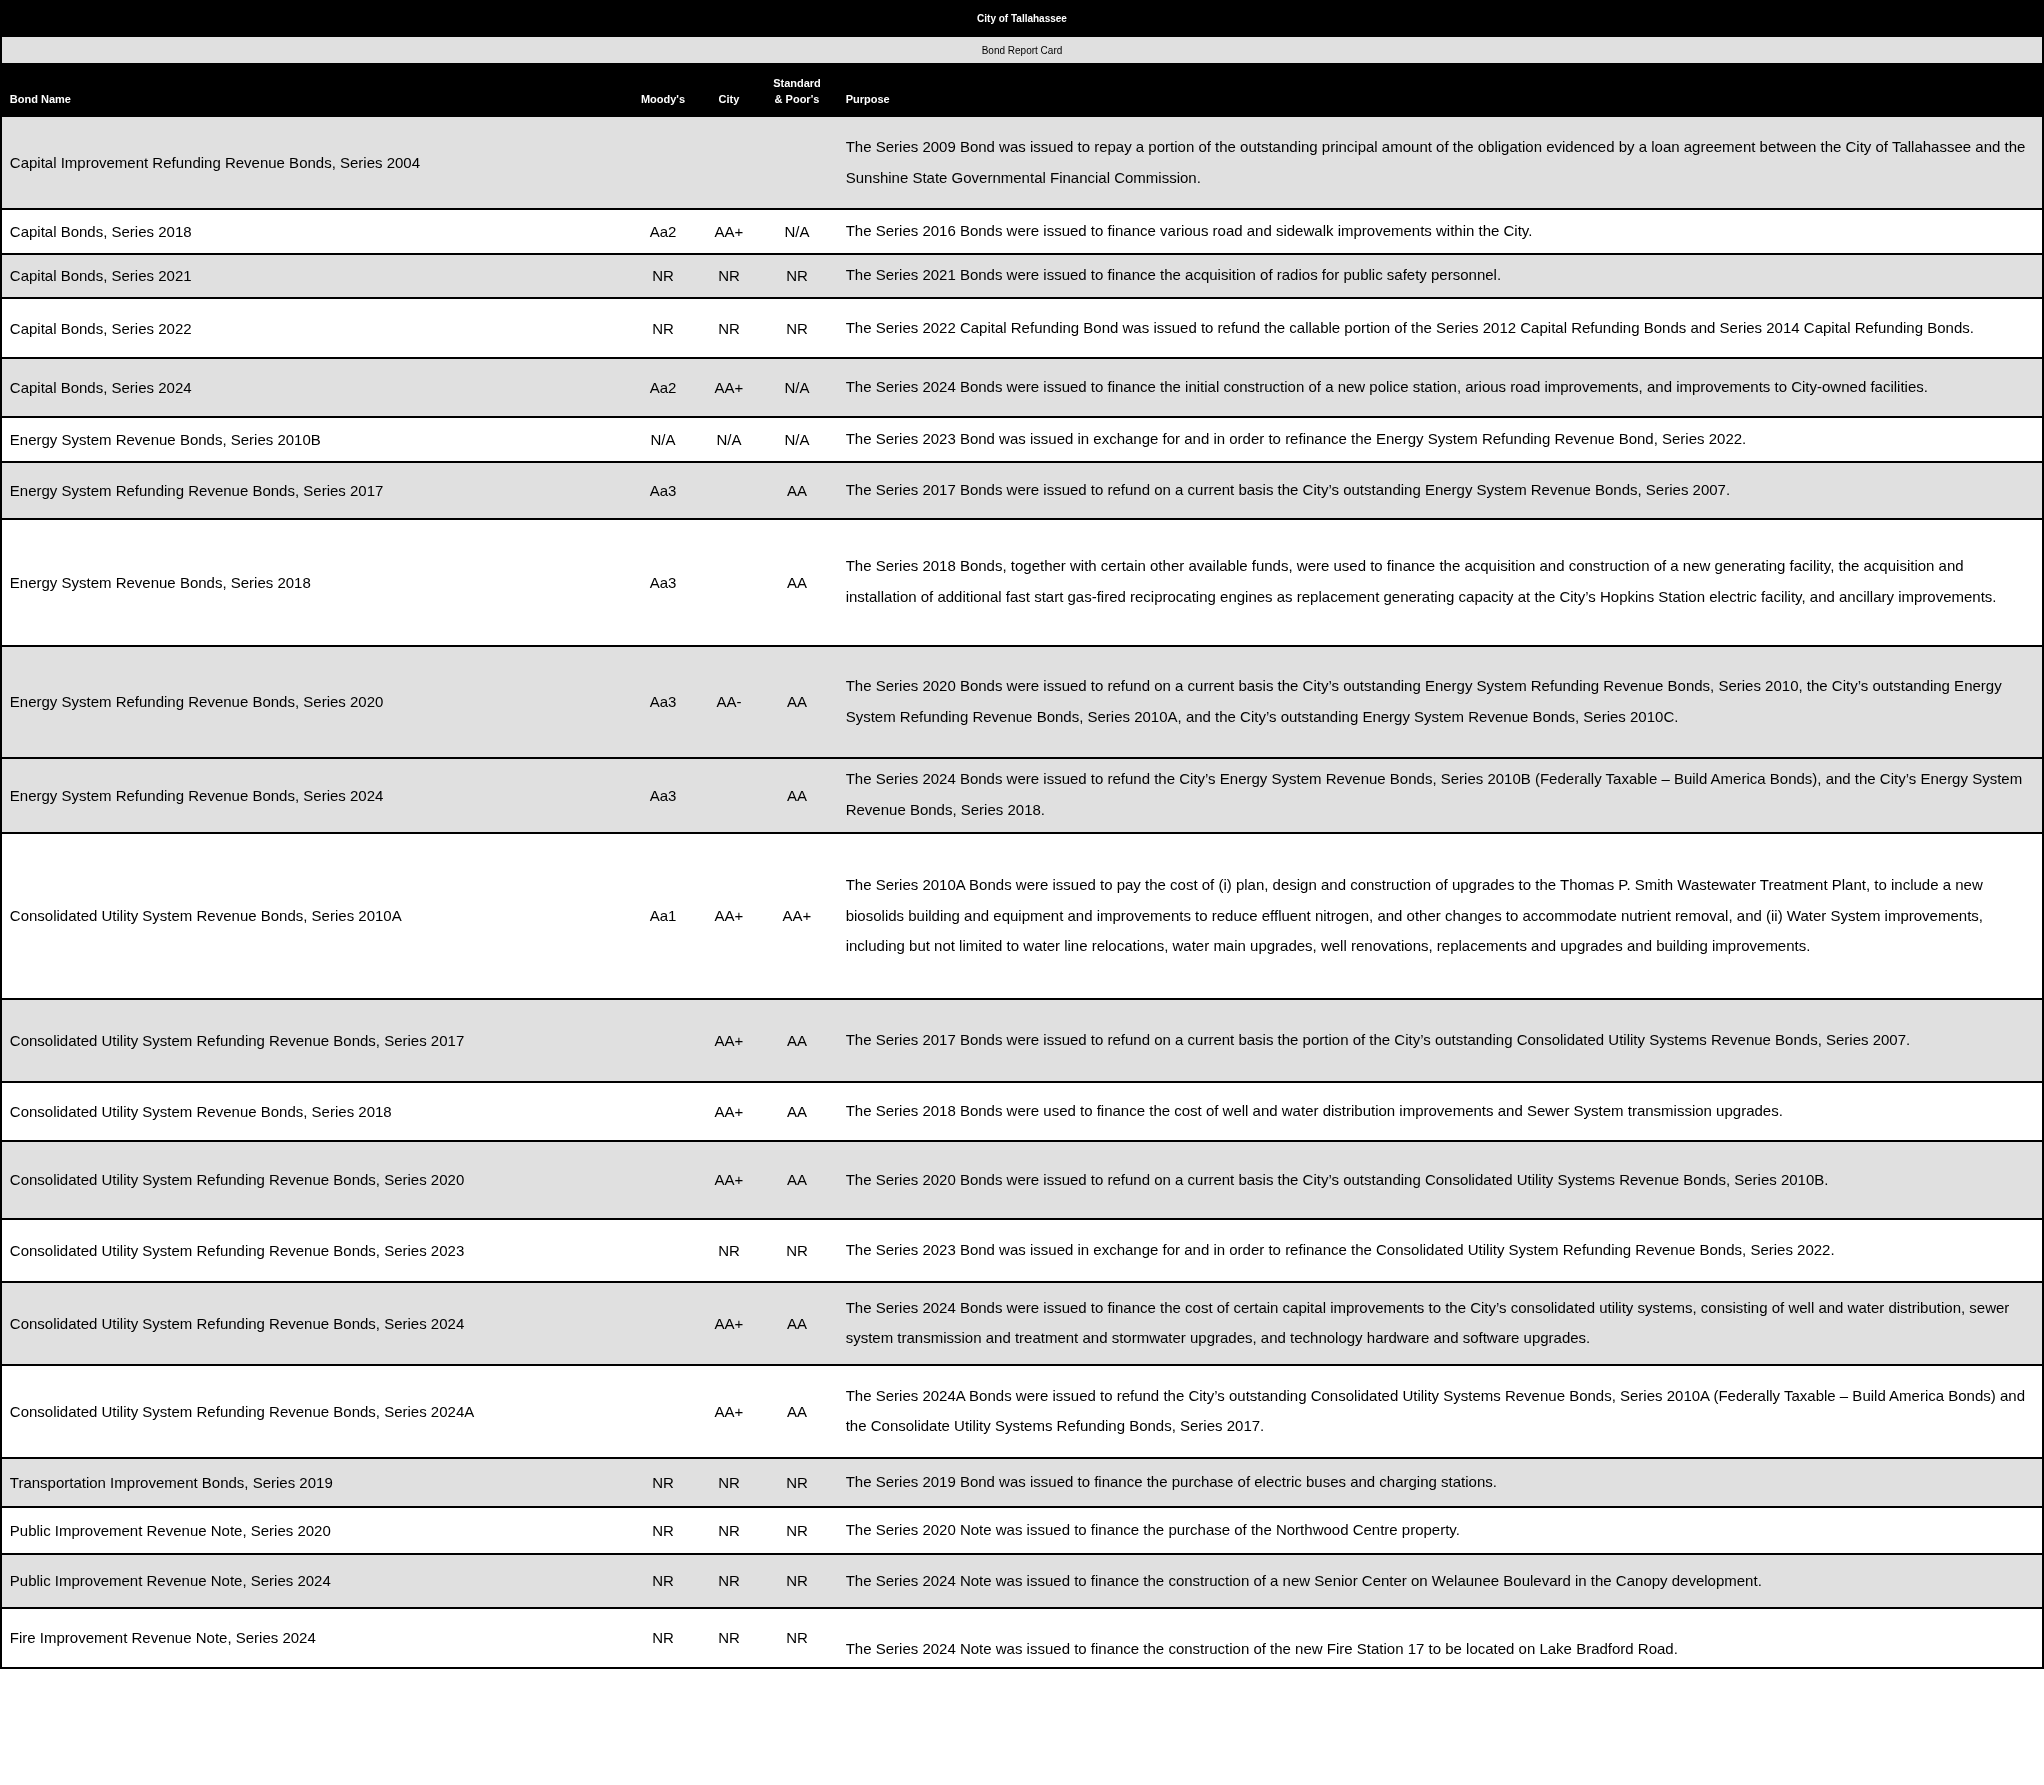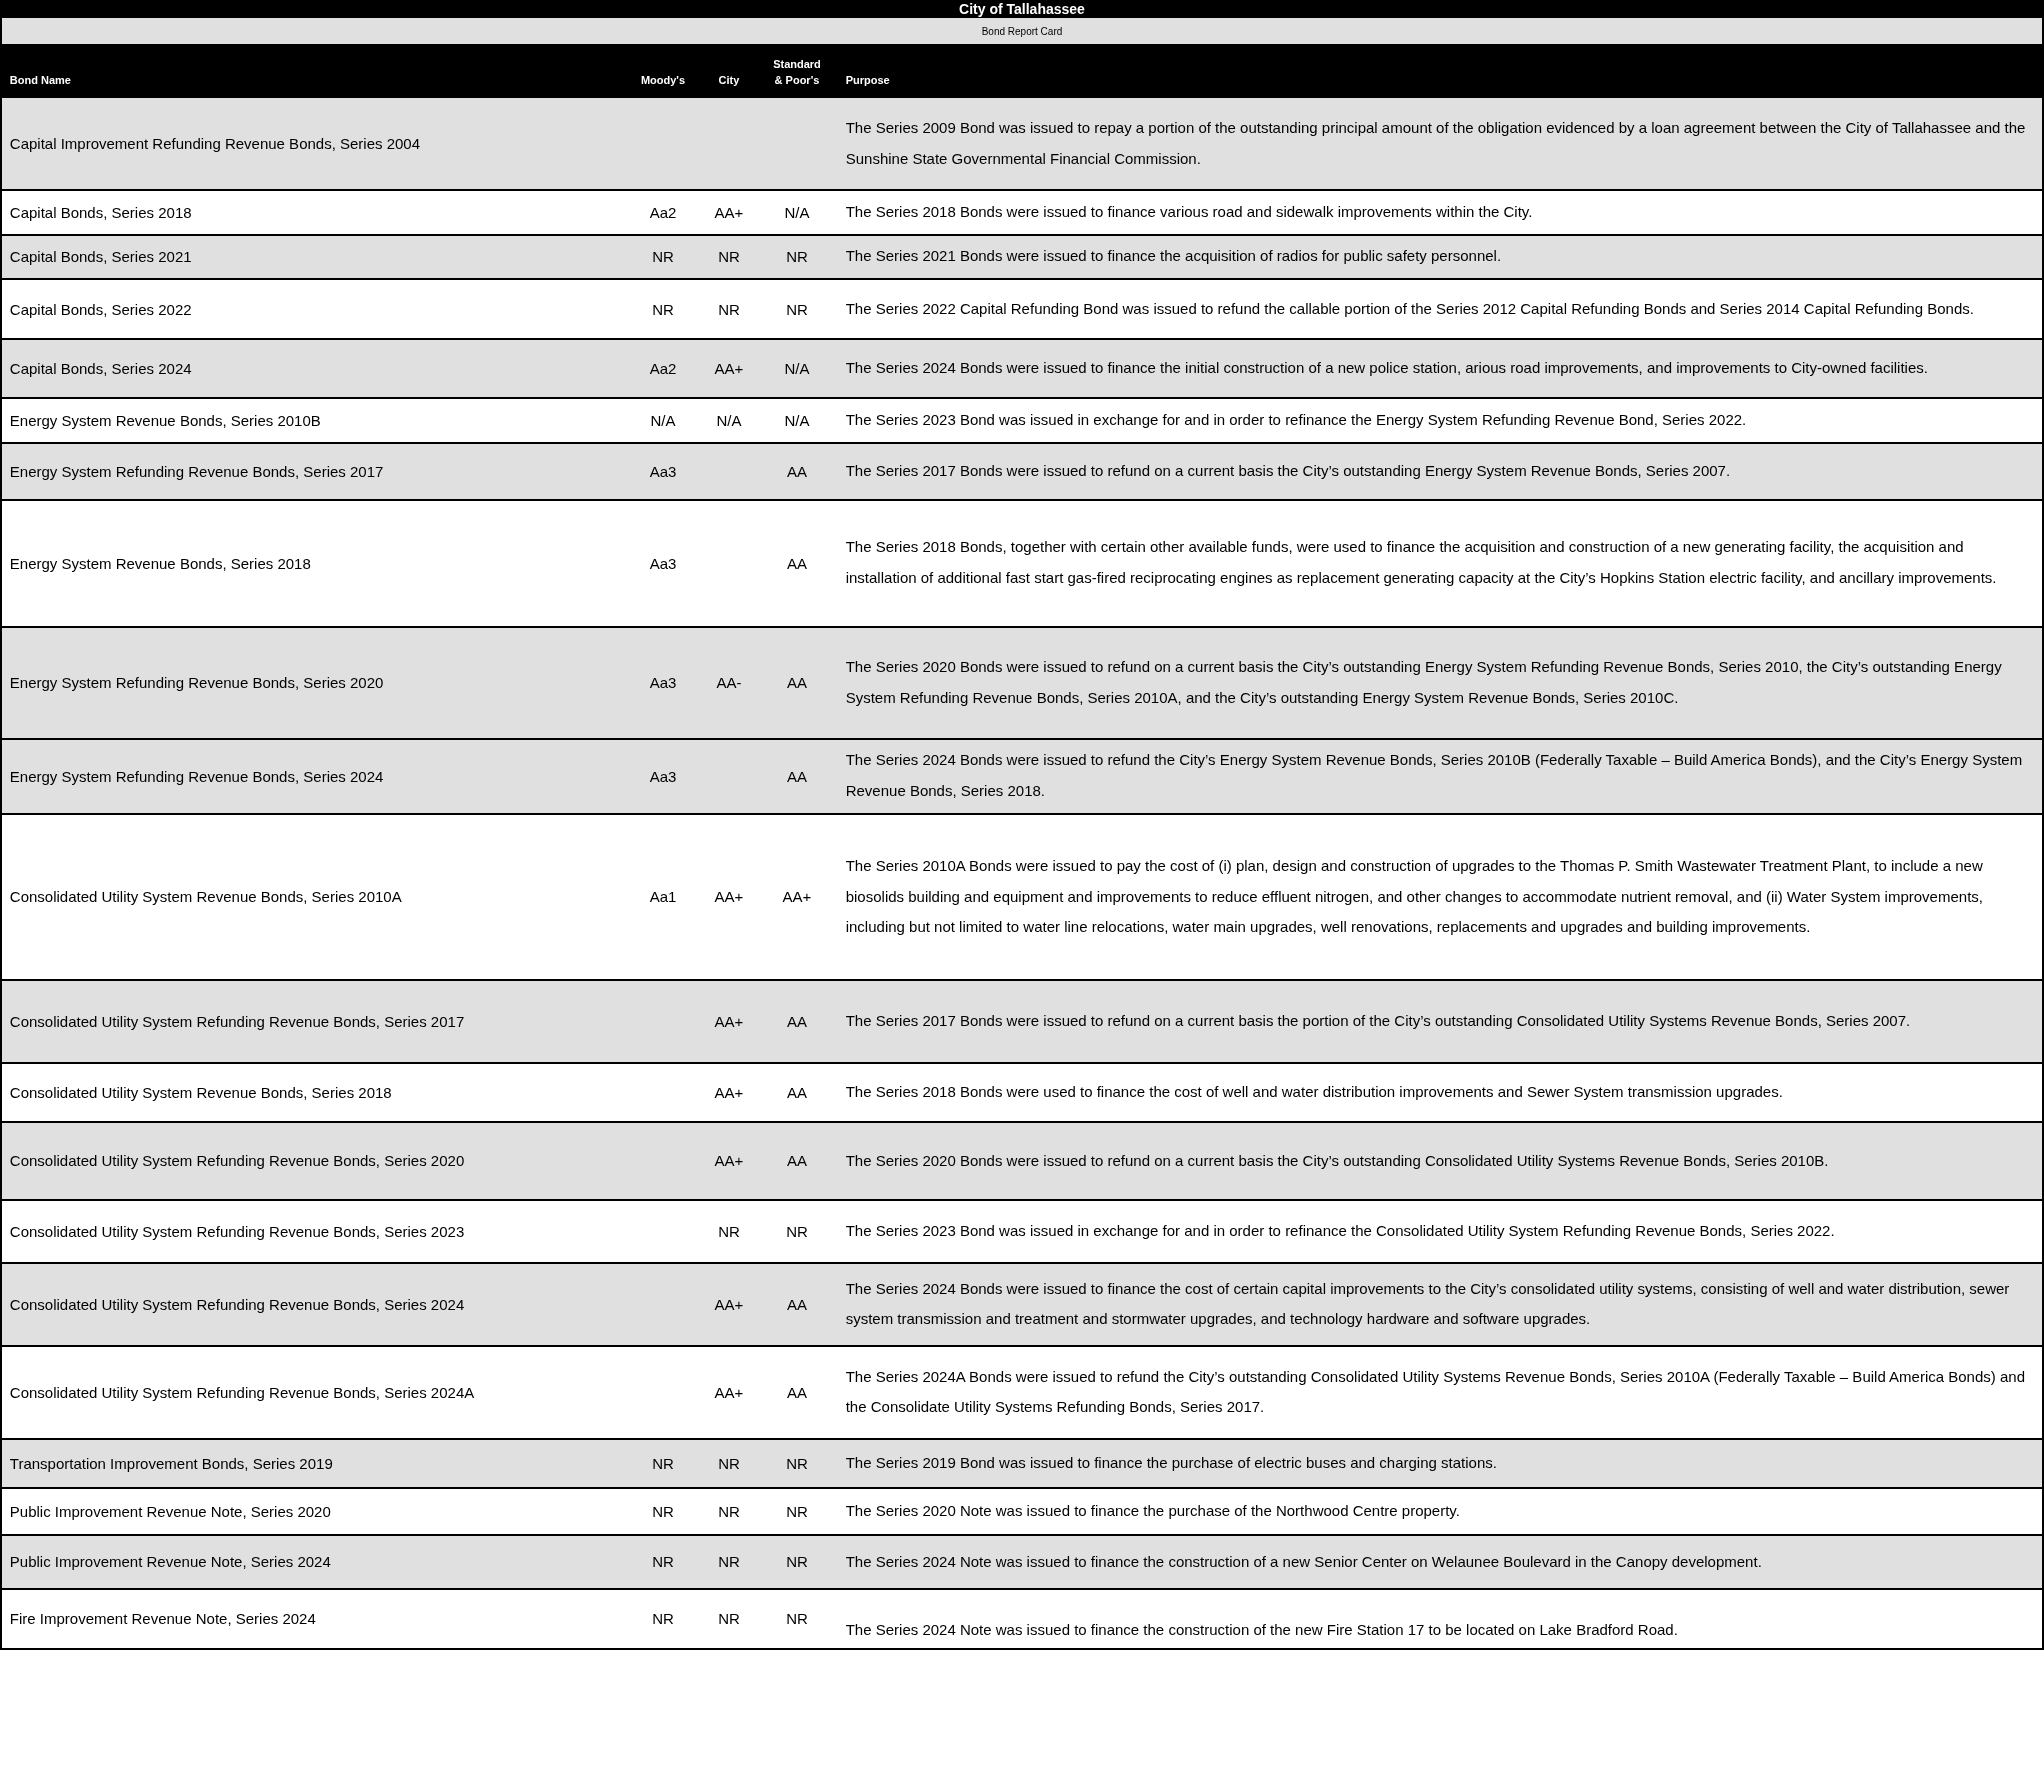--- a/index.html
+++ b/index.html
@@ -18,22 +18,22 @@
     table-layout:fixed;
     border-left:2px solid var(--border);
     border-right:2px solid var(--border);
     border-bottom:2px solid var(--border);
   }
   .title-row td{
     background:var(--header-bg);
     color:var(--header-text);
     font-weight:bold;
     text-align:center;
-    font-size:14px;
-    height:18px;
+    font-size:10px;
+    height:37px;
     padding:0;
   }
   .subtitle-row td{
     background:var(--stripe-bg);
     color:#000;
     text-align:center;
     font-size:10px;
     height:26px;
     padding:0;
   }
@@ -112,21 +112,21 @@
           <td class="cell-rate"></td>
           <td class="cell-rate"></td>
           <td class="cell-rate"></td>
           <td class="cell-purpose">The Series 2009 Bond was issued to repay a portion of the outstanding principal amount of the obligation evidenced by a loan agreement between the City of Tallahassee and the Sunshine State Governmental Financial Commission.</td>
         </tr>
         <tr style="height: 31px;">
           <td class="cell-bond">Capital Bonds, Series 2018</td>
           <td class="cell-rate">Aa2</td>
           <td class="cell-rate">AA+</td>
           <td class="cell-rate">N/A</td>
-          <td class="cell-purpose">The Series 2018 Bonds were issued to finance various road and sidewalk improvements within the City.</td>
+          <td class="cell-purpose">The Series 2016 Bonds were issued to finance various road and sidewalk improvements within the City.</td>
         </tr>
         <tr class="stripe" style="height: 43px;">
           <td class="cell-bond">Capital Bonds, Series 2021</td>
           <td class="cell-rate">NR</td>
           <td class="cell-rate">NR</td>
           <td class="cell-rate">NR</td>
           <td class="cell-purpose">The Series 2021 Bonds were issued to finance the acquisition of radios for public safety personnel.</td>
         </tr>
         <tr style="height: 60px;">
           <td class="cell-bond">Capital Bonds, Series 2022</td>

